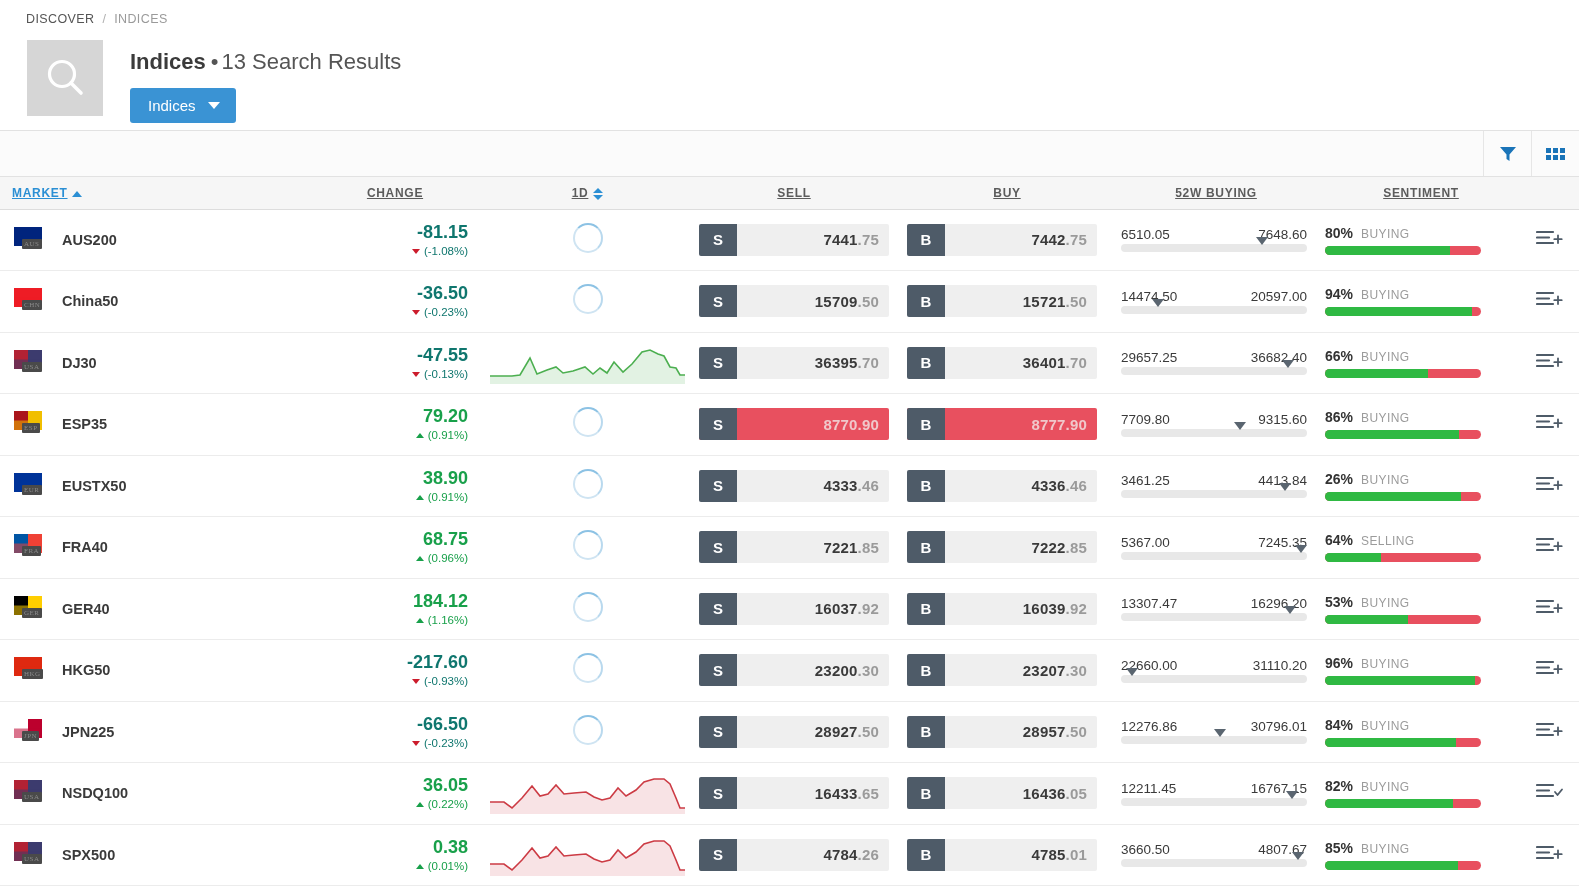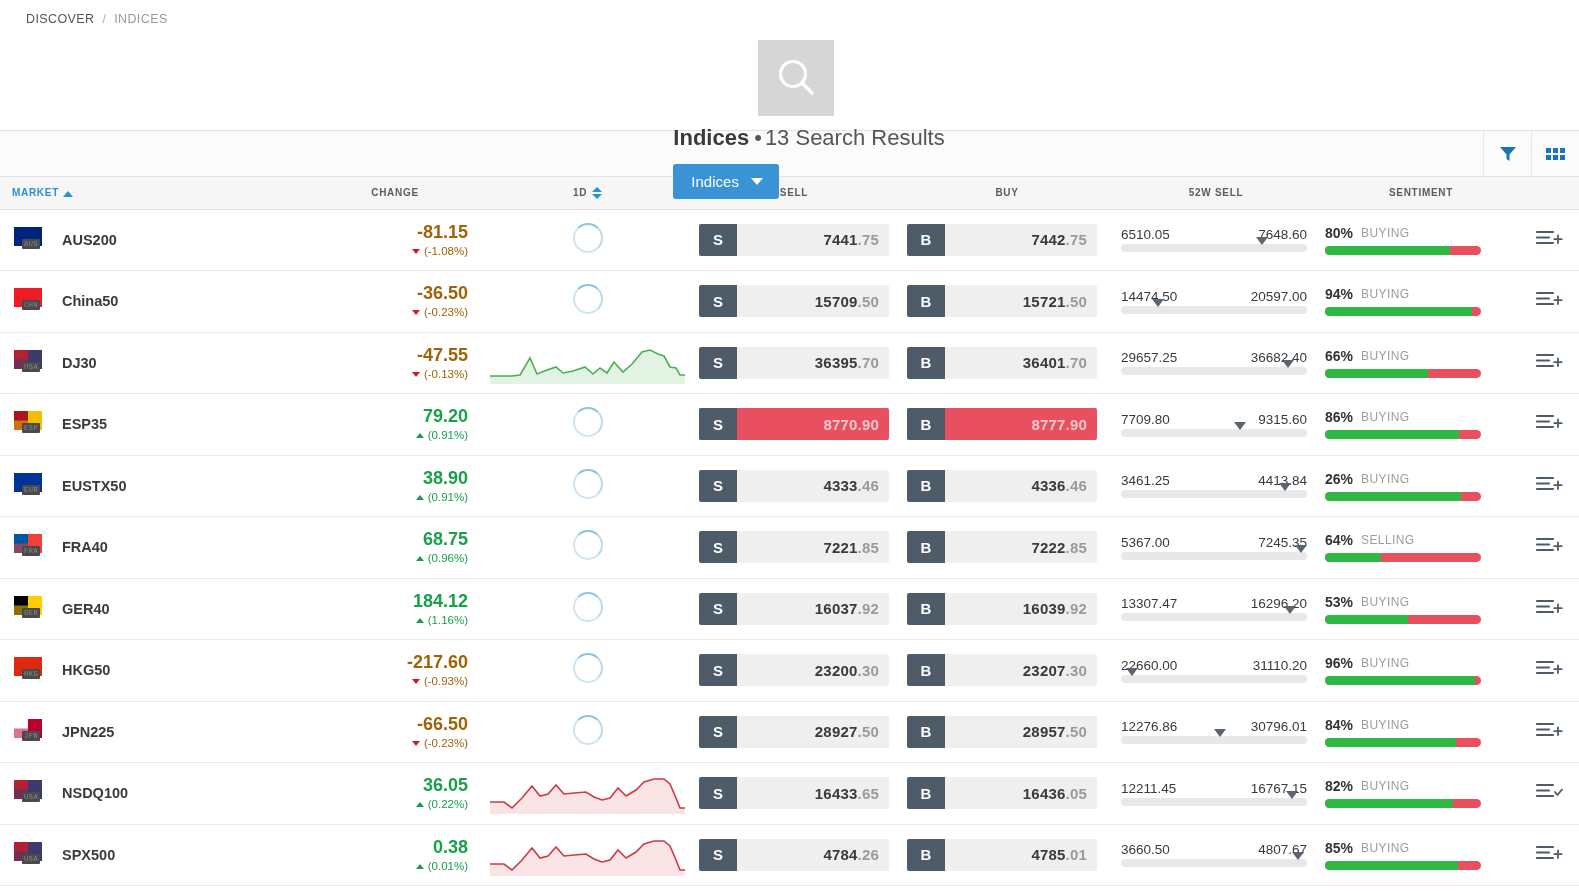--- a/index.html
+++ b/index.html
@@ -17,24 +17,23 @@
     font-size: 12.5px;
     letter-spacing: .4px;
     color: #555;
   }
   .breadcrumb .crumb-current { color: #9a9a9a; }
   .breadcrumb .sep { color: #b0b0b0; margin: 0 4px; }
 
   
   .page-head {
     display: flex;
-    align-items: center;
+    align-items: flex-start;
     padding: 14px 15px 0 27px;
     height: 104px;
-    flex-direction: column;
   }
   .search-thumb {
     width: 76px; height: 76px;
     background: #d6d6d6;
     display: flex; align-items: center; justify-content: center;
     flex: none;
   }
   .search-thumb svg { display: block; }
   .head-text { margin-left: 27px; padding-top: 9px; }
   .title-line { font-size: 22px; color: #555; }
@@ -77,28 +76,29 @@
     background: transparent;
   }
   .grid-icon { display: grid; grid-template-columns: repeat(3,5px); gap: 2px; }
   .grid-icon i { display:block; width:5px; height:5px; background:#1a74b8; }
 
   
   table.market-table { width: 1579px; border-collapse: collapse; table-layout: fixed; }
   thead th {
     background: #f6f6f6;
     border-bottom: 1px solid #dddddd;
-    font-size: 10px;
+    font-size: 12px;
     font-weight: bold;
     letter-spacing: .7px;
     color: #5c5c5c;
     height: 32px;
     padding: 0;
     text-align: center;
     vertical-align: middle;
+    text-decoration: underline;
   }
   th.th-market { text-align: left; padding-left: 12px; color: #2b8fd4; }
   th.th-change { text-align: center; }
   .sort-up {
     display:inline-block; width:0; height:0; margin-left:4px;
     border-left:5px solid transparent; border-right:5px solid transparent;
     border-bottom:6px solid #2b8fd4; vertical-align: middle;
   }
   .sort-both { display:inline-flex; flex-direction:column; gap:2px; margin-left:5px; vertical-align: middle; }
   .sort-both i.up { width:0;height:0;border-left:5px solid transparent;border-right:5px solid transparent;border-bottom:5px solid #2b8fd4; }
@@ -114,34 +114,34 @@
     position: absolute; left: 0; top: 1px;
     width: 28px; height: 19px;
     background: #cfcfcf;
     overflow: hidden;
   }
   .flag-code {
     position: absolute; left: 8px; top: 13px;
     background: #4a4a4a;
     color: #8a8a8a;
     font-size: 7px;
-    font-family: Liberation Mono, monospace;
+    font-family: Liberation Serif, serif;
     line-height: 10px;
     padding: 0 2px;
     letter-spacing: .5px;
     border-radius: 1px;
   }
   .sym { font-size: 14.5px; font-weight: bold; color: #3a3a3a; margin-left: 12px; }
 
   
   .change-cell { text-align: right; padding-right: 22px; line-height: 1.05; }
   .chg-main { font-size: 18px; font-weight: bold; }
   .chg-sub { font-size: 11.5px; margin-top: 3px; }
   .up { color: #18a04a; }
-  .down { color: #a16207; }
+  .down { color: #0f766e; }
   .tri { display:inline-block; width:0;height:0; margin-right:4px; vertical-align: 1px; }
   .tri.u { border-left:4px solid transparent;border-right:4px solid transparent;border-bottom:5px solid #18a04a; }
   .tri.d { border-left:4px solid transparent;border-right:4px solid transparent;border-top:5px solid #cc1c2c; }
 
   
   .spark-cell { text-align: center; }
   .spinner {
     width: 30px; height: 30px; border-radius: 50%;
     border: 2px solid #cfe4f2;
     border-top-color: #8cc2e4;
@@ -196,21 +196,21 @@
     position: absolute; top: -7px;
     width: 0; height: 0;
     border-left: 6px solid transparent;
     border-right: 6px solid transparent;
     border-top: 8px solid #5a6570;
     transform: translateX(-6px);
   }
 
   
   .sent-cell { padding: 0 40px 0 4px; }
-  .sent-top { display: flex; align-items: center; gap: 8px; margin-bottom: 5px; }
+  .sent-top { display: flex; align-items: flex-end; gap: 8px; margin-bottom: 5px; }
   .sent-pct { font-size: 14px; font-weight: bold; color: #333; }
   .sent-lbl { font-size: 12px; color: #9b9b9b; letter-spacing: .4px; }
   .sent-bar {
     height: 9px; border-radius: 5px; overflow: hidden;
     display: flex; background: #e8505f;
   }
   .sent-bar .green { background: #2fb943; height: 100%; }
 
   
   .wl-cell { width: 58px; text-align: center; }
@@ -279,21 +279,21 @@
       </th>
       <th class="th-change"><span>CHANGE</span></th>
       <th>
         <span>1D</span><span class="sort-both">
             <i class="up"></i>
             <i class="dn"></i>
           </span>
       </th>
       <th><span>SELL</span></th>
       <th><span>BUY</span></th>
-      <th><span>52W SELL</span></th>
+      <th><span>52W BUYING</span></th>
       <th><span>SENTIMENT</span></th>
       <th></th>
     </tr>
   </thead>
   <tbody id="tbody">
       <tr>
         <td>
           <div class="market-cell">
             <span class="flag-wrap">
               <span class="flag"><svg width="28" height="19" viewBox="0 0 28 19" aria-hidden="true">

